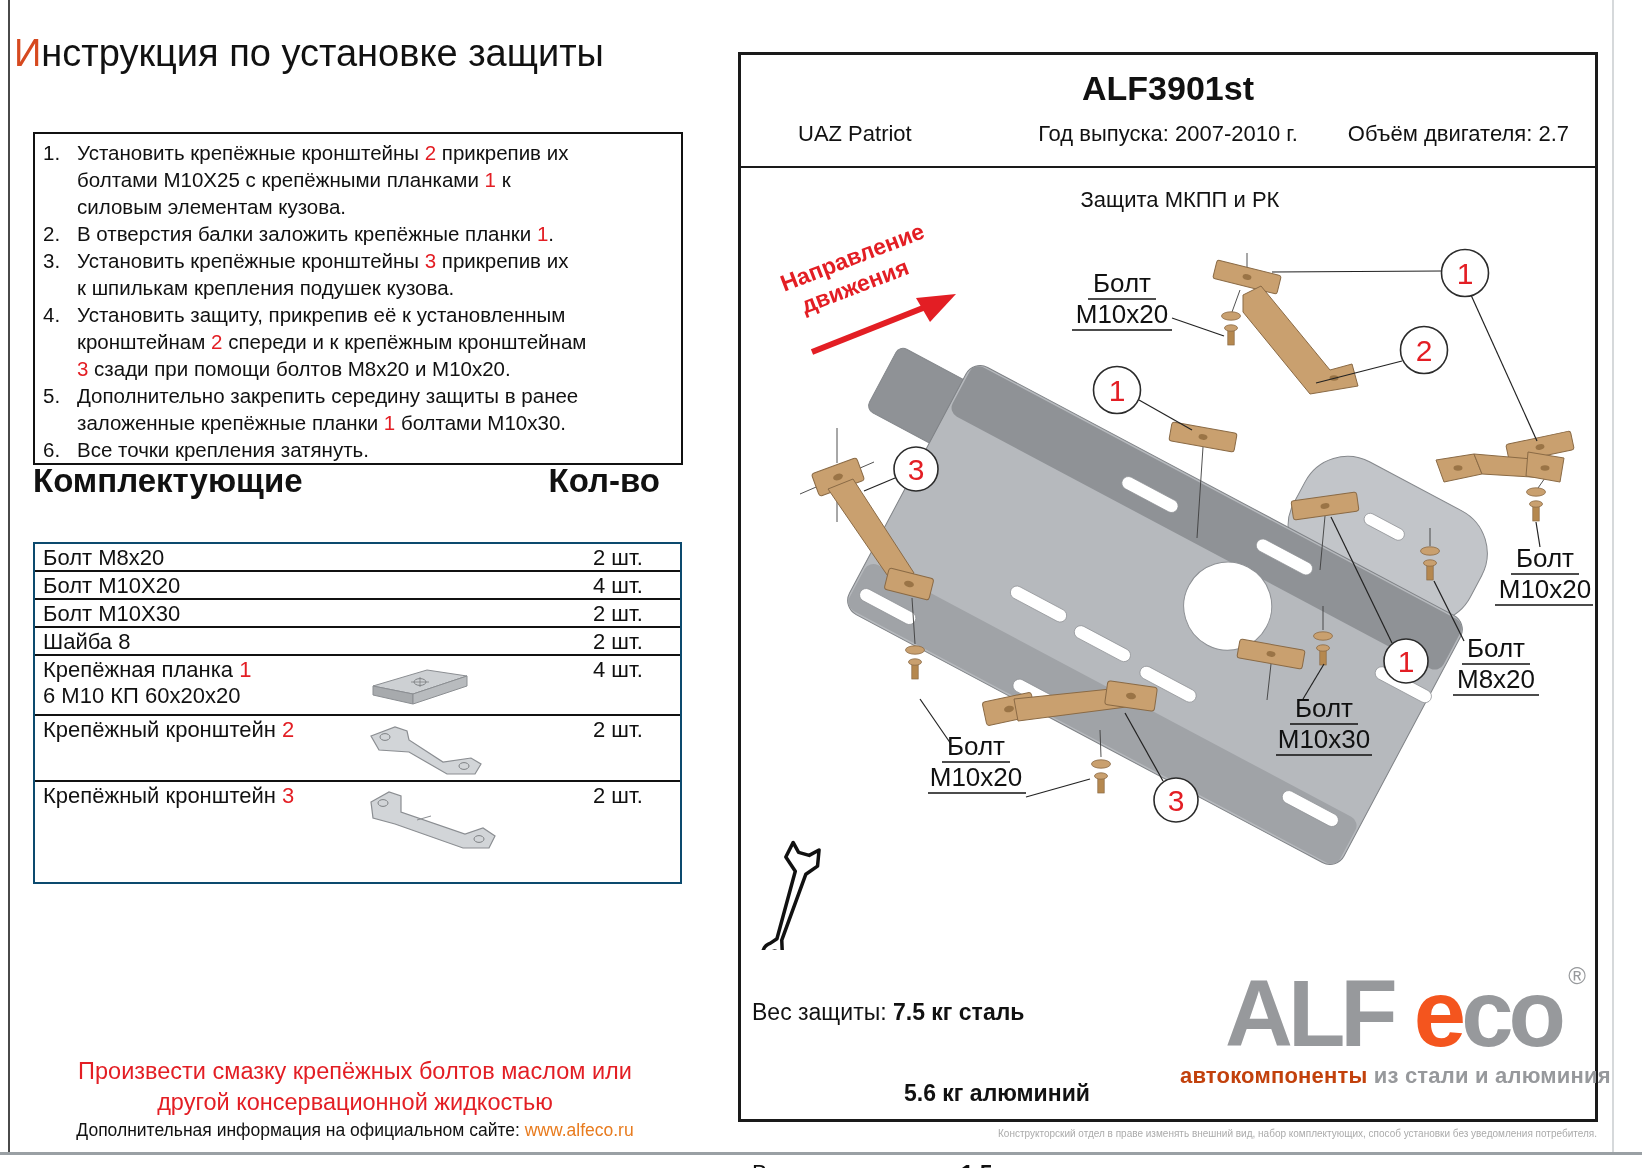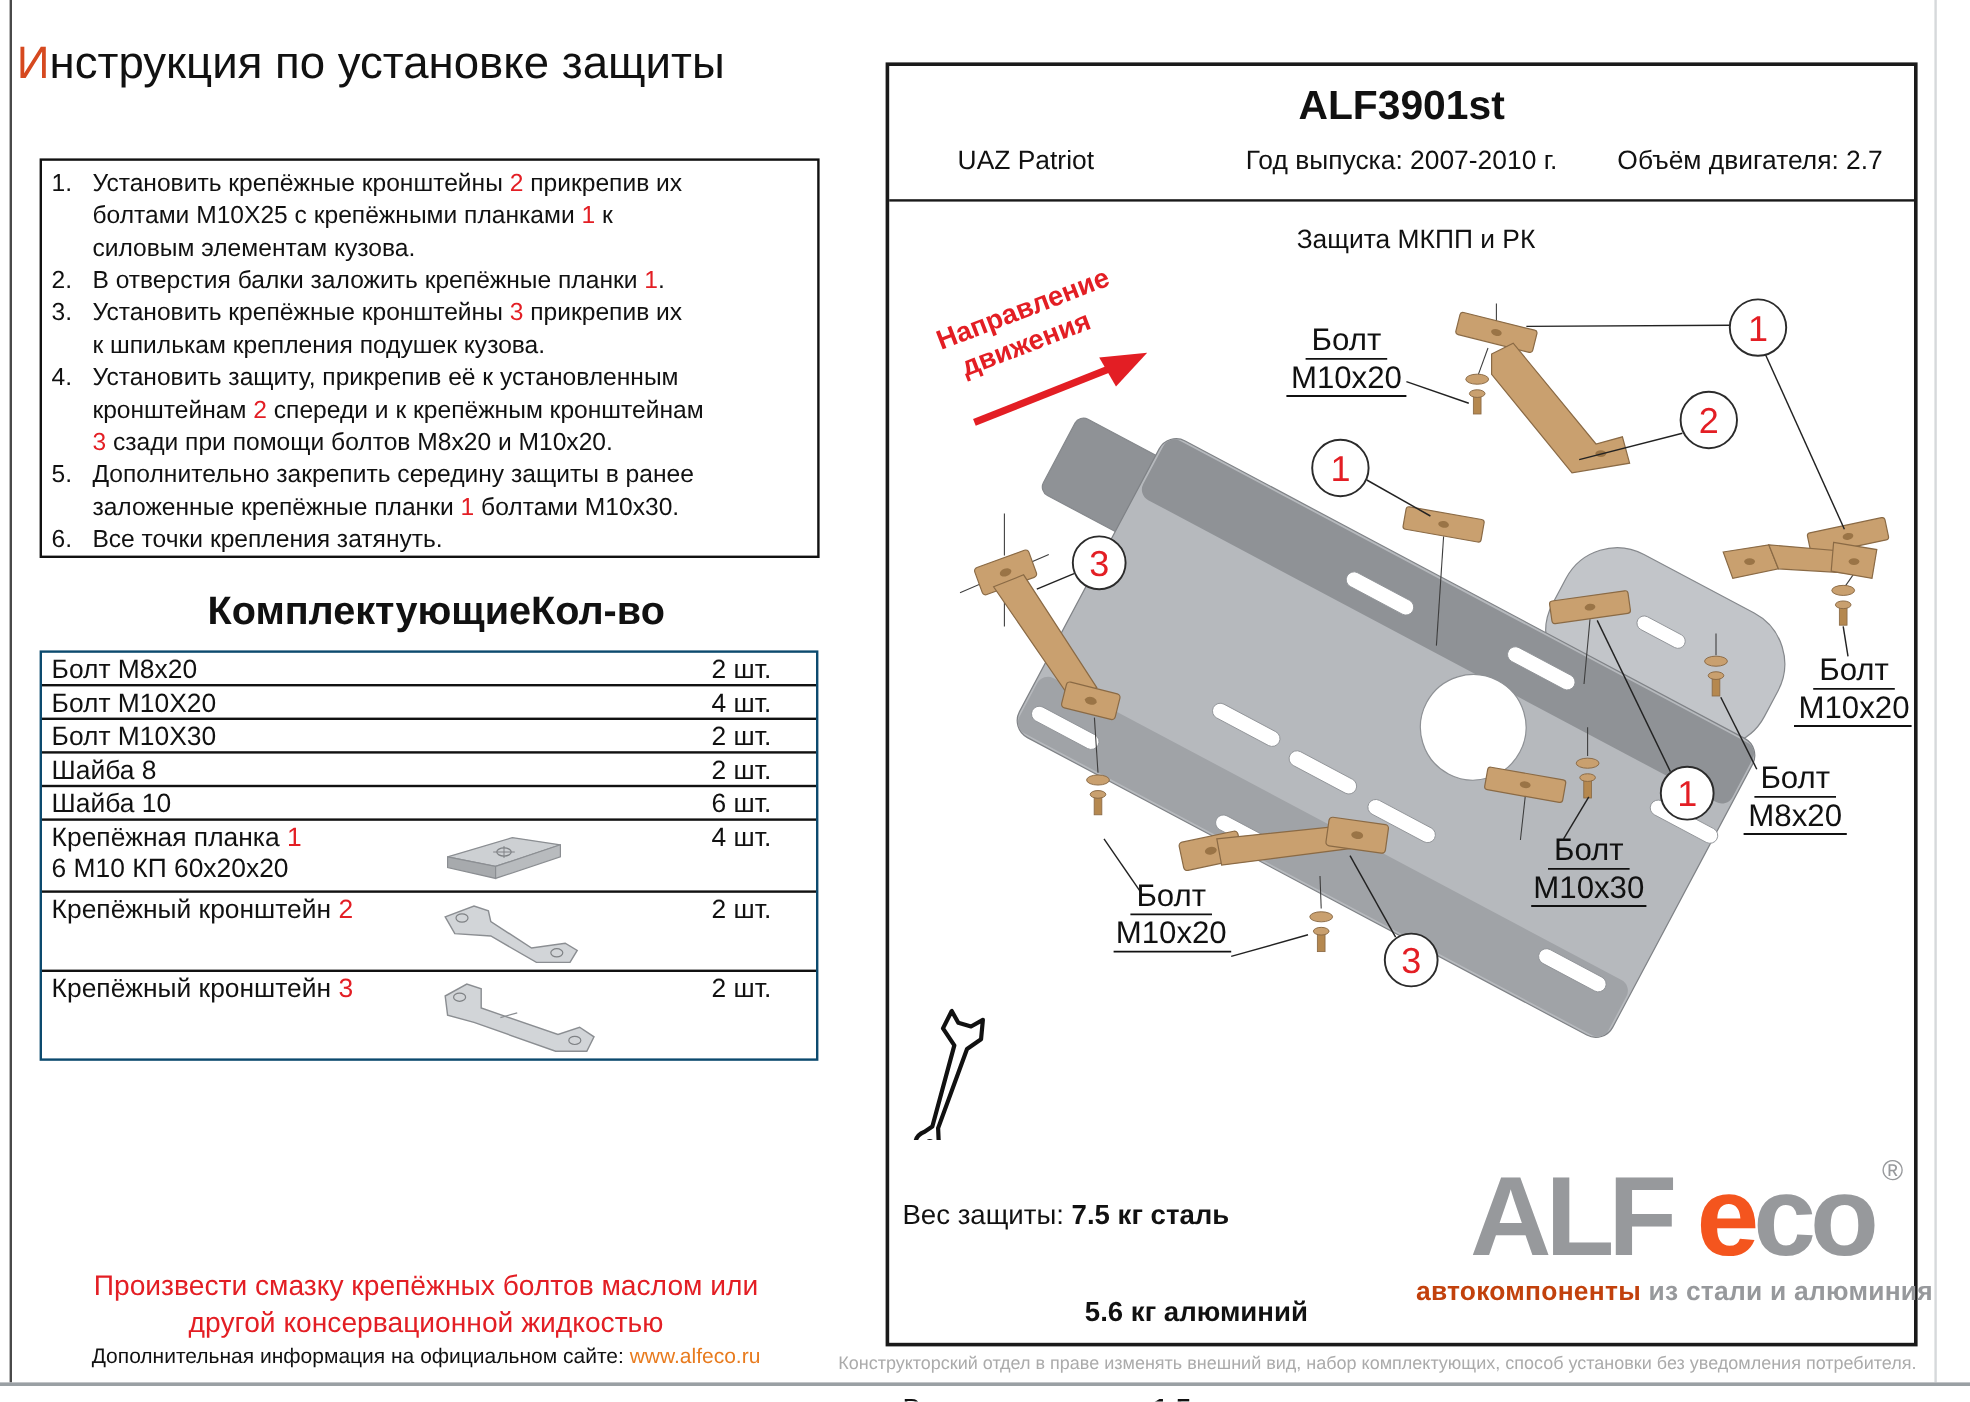--- a/index.html
+++ b/index.html
@@ -15,21 +15,21 @@
   
   .page-title { left:14px; top:32px; font-size:38px; letter-spacing:0; color:#111; white-space:nowrap; }
   .page-title .first { color:#d6491f; }
 
   .instr-box { left:33px; top:132px; width:650px; height:333px; border:2px solid #111; padding:5px 10px 0 8px; font-size:20.5px; line-height:27px; overflow:hidden; }
   .instr-item { display:flex; }
   .instr-num { width:34px; flex:none; }
   .instr-text { flex:1; }
   .accent { color:#e31e24; }
 
-  .comp-head { left:33px; top:490px; width:649px; display:flex; justify-content:center; font-size:33px; font-weight:bold; padding-right:22px;margin-left:17px; }
+  .comp-head { left:33px; top:462px; width:649px; display:flex; justify-content:space-between; font-size:33px; font-weight:bold; padding-right:22px; }
   .comp-table { left:33px; top:542px; width:649px; height:342px; border:2px solid #0c4a6e; font-size:22px; }
   .comp-row { position:relative; border-bottom:2px solid #111; padding:1px 0 0 8px; line-height:26px; }
   .comp-row:last-child { border-bottom:none; }
   .r-s { height:28px; }
   .r-m { height:60px; }
   .r-l1 { height:66px; }
   .r-l2 { height:76px; }
   .comp-qty { position:absolute; left:558px; top:1px; }
   .comp-img { position:absolute; }
 
@@ -58,21 +58,21 @@
   .sp-ind1 { padding-left:152px; }
 
   .logo { left:439px; top:913px; width:400px; }
   .logo-word { font-size:94px; font-weight:bold; letter-spacing:-5px; line-height:0.98; color:#97999c; white-space:nowrap;margin-left:45px; }
   .logo-word .e { color:#f4551e; }
   .logo-reg { position:absolute; right:-6px; top:-6px; font-size:24px; color:#97999c; letter-spacing:0; }
   .logo-tag { font-size:22px; font-weight:bold; margin-top:3px; white-space:nowrap; letter-spacing:0.2px; }
   .logo-tag .t1 { color:#c2410c; }
   .logo-tag .t2 { color:#97999c; }
 
-  .disclaimer { left:697px; top:1128px; width:900px; text-align:right; font-size:15px; color:#ababab; }
+  .disclaimer { left:697px; top:1128px; width:900px; text-align:right; font-size:10px; color:#ababab; }
 </style>
 </head>
 <body>
 
 <div id="page">
 
   <div class="abs frame-left"></div>
   <div class="abs frame-right"></div>
   <div class="abs frame-bottom"></div>
 
@@ -108,21 +108,20 @@
   <div class="abs comp-head">
     <span>Комплектующие</span>
     <span>Кол-во</span>
   </div>
 
   <div class="abs comp-table">
     <div class="comp-row r-s"><span><span>Болт М8х20</span></span><span class="comp-qty">2 шт.</span></div>
     <div class="comp-row r-s"><span><span>Болт М10Х20</span></span><span class="comp-qty">4 шт.</span></div>
     <div class="comp-row r-s"><span><span>Болт М10Х30</span></span><span class="comp-qty">2 шт.</span></div>
     <div class="comp-row r-s"><span><span>Шайба 8</span></span><span class="comp-qty">2 шт.</span></div>
-    <div class="comp-row r-s"><span><span>Шайба 10</span></span><span class="comp-qty">6 шт.</span></div>
     <div class="comp-row r-m">
       <div><span>Крепёжная планка </span><span class="accent">1</span></div>
       <div>6 М10 КП 60х20х20</div>
       <span class="comp-qty">4 шт.</span>
       <svg class="comp-img" style="left:330px;top:6px" width="110" height="48" viewBox="0 0 110 48">
         <polygon points="8,24 62,8 102,14 48,32" fill="#cdd0d3" stroke="#8b8e92" stroke-width="1"></polygon>
         <polygon points="8,24 48,32 48,42 8,33" fill="#a7aaad" stroke="#8b8e92" stroke-width="1"></polygon>
         <polygon points="48,32 102,14 102,24 48,42" fill="#b8bbbe" stroke="#8b8e92" stroke-width="1"></polygon>
         <ellipse cx="55" cy="20" rx="6" ry="3.4" fill="none" stroke="#7e8184" stroke-width="1"></ellipse>
         <line x1="46" y1="20" x2="64" y2="20" stroke="#7e8184" stroke-width="0.8"></line>

